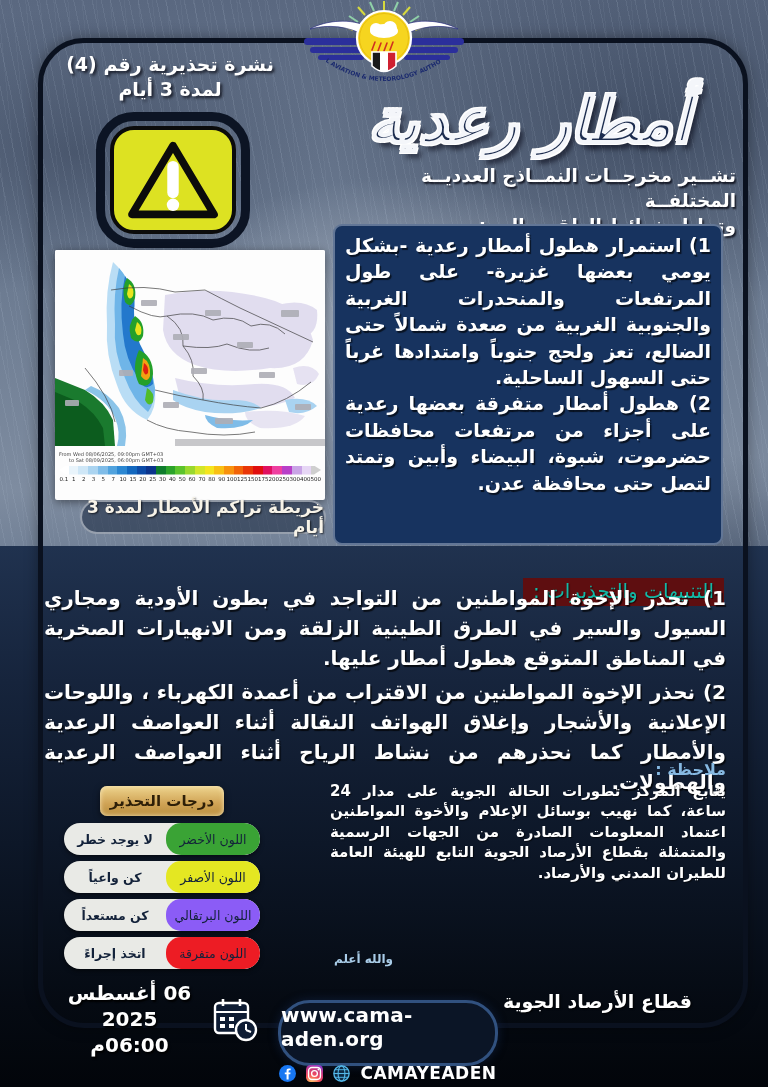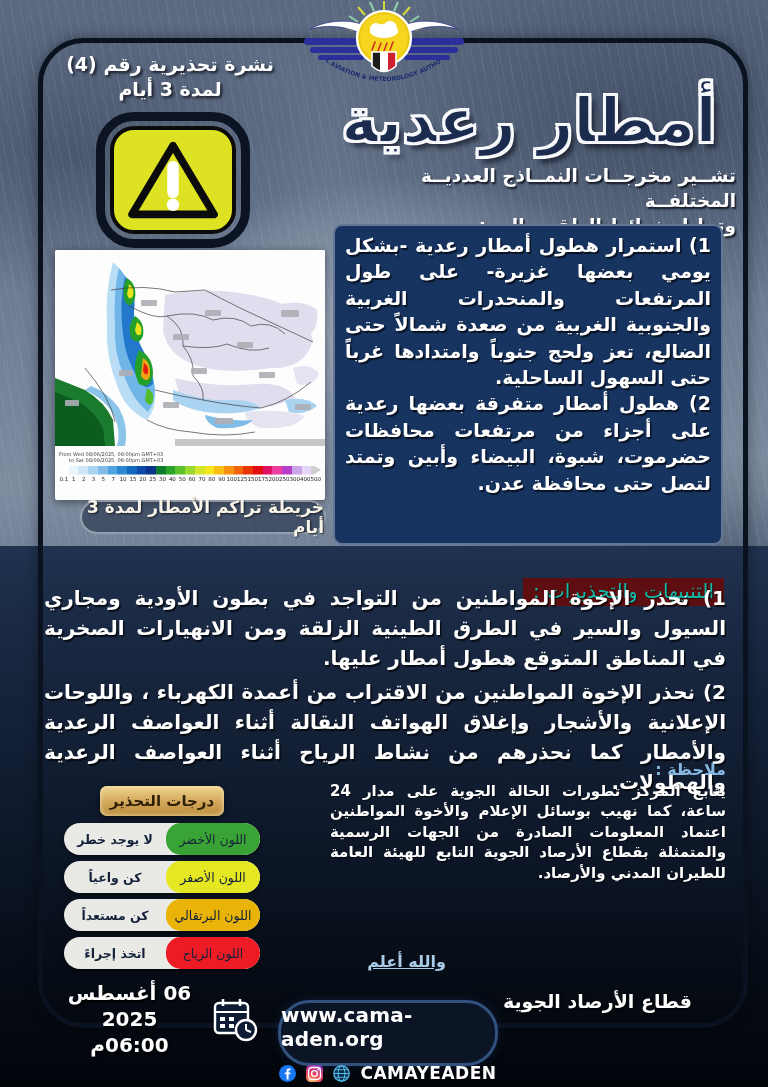--- a/index.html
+++ b/index.html
@@ -33,21 +33,21 @@
   .z3{z-index:3;}
   
   .bulletin{left:58px;top:52px;width:224px;text-align:center;color:#fff;font-weight:bold;
     font-size:19px;line-height:1.32;text-shadow:2px 2px 3px rgba(0,0,10,.75);}
   .warn-outer{left:96px;top:112px;border:9px solid #0c1424;border-radius:38px;padding:5px;}
   .warn-inner{width:118px;height:100px;background:#dde222;border:4px solid #0b0b0b;border-radius:24px;
     display:flex;align-items:center;justify-content:center;}
   .big-title{left:326px;top:84px;width:406px;text-align:center;color:#1c2c4e;font-weight:800;
     font-size:62px;letter-spacing:-1px;
     -webkit-text-stroke:2px #f4f6fa;
-    text-shadow:-2px -2px 0 #fff,2px -2px 0 #fff,-2px 2px 0 #fff,2px 2px 0 #fff,5px 6px 5px rgba(0,0,15,.55);}
+    text-shadow:-2px -2px 0 #fff,2px -2px 0 #fff,-2px 2px 0 #fff,2px 2px 0 #fff,5px 6px 5px rgba(0,0,15,.55);font-style:italic;}
   .subtitle{left:336px;top:164px;width:400px;text-align:right;color:#fff;font-weight:bold;
     font-size:18.5px;line-height:1.35;text-shadow:1.5px 1.5px 2px rgba(0,0,10,.8);}
   
   .map-card{left:55px;top:250px;width:270px;height:250px;background:#fdfdfd;border-radius:2px;
     box-shadow:0 2px 10px rgba(0,0,0,.45);overflow:hidden;}
   .cb-head{display:flex;justify-content:space-between;align-items:flex-end;padding:1px 4px 0 4px;}
   .cb-title{font-size:10.5px;font-weight:bold;color:#111;}
   .cb-period{font-size:5px;line-height:1.25;color:#444;text-align:right;}
   .cb-bar{display:flex;height:9px;margin:2px 4px 0 4px;
     clip-path:polygon(0 50%,7px 0,calc(100% - 7px) 0,100% 50%,calc(100% - 7px) 100%,7px 100%);}
@@ -79,21 +79,21 @@
     display:flex;background:#e9eae6;box-shadow:0 2px 4px rgba(0,0,0,.5);}
   .legend-color{width:94px;border-radius:15px;display:flex;align-items:center;justify-content:center;
     font-size:12.5px;font-weight:normal;color:#13223a;}
   .legend-action{flex:1;display:flex;align-items:center;justify-content:center;
     font-size:12.5px;font-weight:bold;color:#13223a;}
   
   .note{left:330px;right:42px;top:760px;text-align:right;}
   .note-heading{color:#86b9e2;font-size:16px;font-weight:bold;}
   .note-body{color:#fff;font-size:15px;font-weight:bold;line-height:1.36;text-align:justify;margin-top:2px;
     text-shadow:1px 1px 1px rgba(0,0,0,.6);}
-  .allah{left:334px;top:952px;width:112px;text-align:right;color:#a9cce8;font-size:16px;font-weight:bold;text-decoration:underline;}
+  .allah{left:334px;top:952px;width:112px;text-align:left;color:#a9cce8;font-size:12px;font-weight:bold;}
   .sector{right:76px;top:990px;color:#fff;font-size:19px;font-weight:bold;text-shadow:1px 1px 2px #000;}
   
   .datebox{left:55px;top:980px;width:205px;display:flex;align-items:center;gap:6px;}
   .datebox .txt{flex:1;text-align:center;color:#fff;font-weight:bold;font-size:20px;line-height:1.3;
     text-shadow:1.5px 1.5px 2px #000;}
   
   .pill{left:278px;top:1000px;width:214px;height:60px;border:3px solid #31517f;border-radius:32px;
     background:#0b1526;box-shadow:0 0 10px rgba(20,40,80,.6);
     display:flex;flex-direction:column;align-items:center;justify-content:flex-start;gap:1px;}
   .pill .site{color:#fff;font-weight:bold;font-size:20px;letter-spacing:.2px;}
@@ -328,25 +328,25 @@
 
   <div class="abs z3 legend-row" style="top:823px;" dir="rtl">
     <div class="legend-color" style="background-color: rgb(58, 163, 53);">اللون الأخضر</div>
     <div class="legend-action">لا يوجد خطر</div>
   </div>
   <div class="abs z3 legend-row" style="top:861px;" dir="rtl">
     <div class="legend-color" style="background-color: rgb(228, 231, 34);">اللون الأصفر</div>
     <div class="legend-action">كن واعياً</div>
   </div>
   <div class="abs z3 legend-row" style="top:899px;" dir="rtl">
-    <div class="legend-color" style="background-color: #eab308; text-align: right;">اللون البرتقالي</div>
+    <div class="legend-color" style="background-color: #8b5cf6; text-align: right;">اللون البرتقالي</div>
     <div class="legend-action">كن مستعداً</div>
   </div>
   <div class="abs z3 legend-row" style="top:937px;" dir="rtl">
-    <div class="legend-color" style="background-color: rgb(237, 28, 36);">اللون الرياح</div>
+    <div class="legend-color" style="background-color: rgb(237, 28, 36);">اللون متفرقة</div>
     <div class="legend-action">اتخذ إجراءً</div>
   </div>
 
   <div class="abs z3 note" dir="rtl">
     <div class="note-heading">ملاحظة :</div>
     <div class="note-body">يتابع المركز تطورات الحالة الجوية على مدار 24 ساعة، كما نهيب بوسائل الإعلام والأخوة المواطنين اعتماد المعلومات الصادرة من الجهات الرسمية والمتمثلة بقطاع الأرصاد الجوية التابع للهيئة العامة للطيران المدني والأرصاد.</div>
   </div>
 
   <div class="abs z3 allah" dir="rtl">والله أعلم</div>
   <div class="abs z3 sector" dir="rtl">قطاع الأرصاد الجوية</div>

